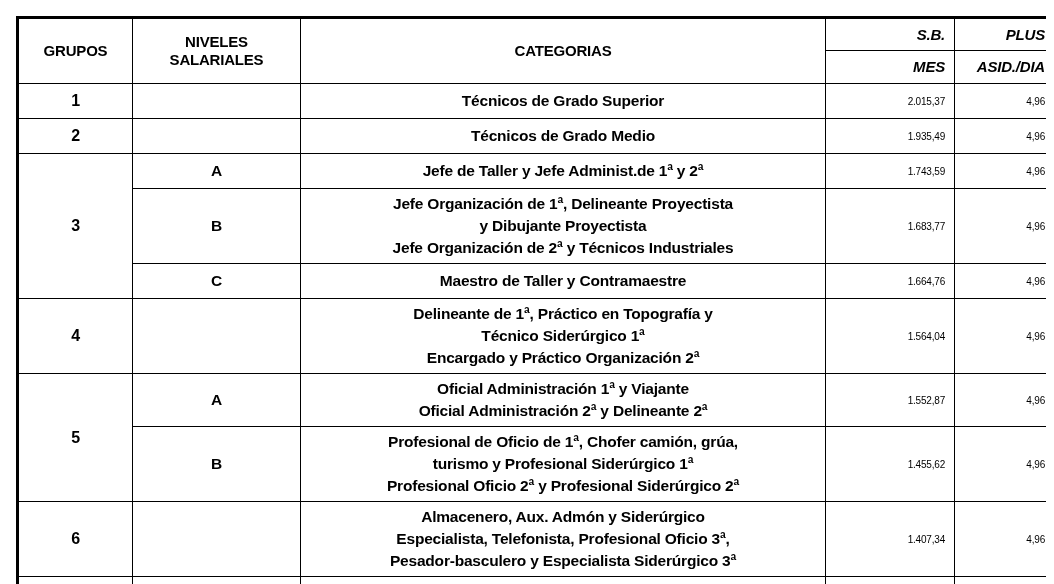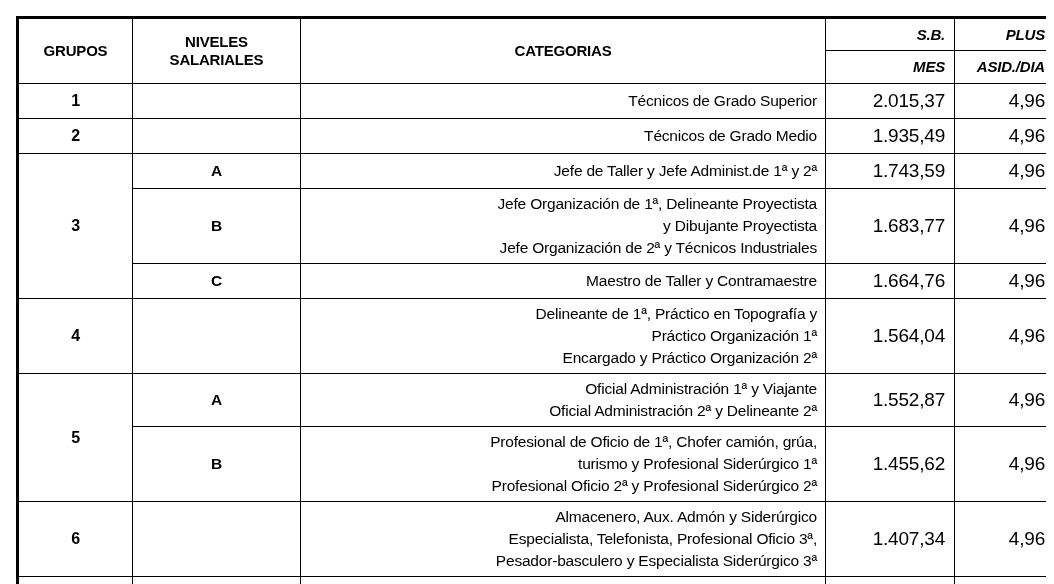--- a/index.html
+++ b/index.html
@@ -39,28 +39,29 @@
     font-size: 16px;
     padding: 0;
   }
   td.nivel {
     text-align: center;
     font-weight: bold;
     font-size: 15.5px;
     padding: 0;
   }
   td.cat {
-    text-align: right;
+    text-align: center;
     font-size: 15.5px;
     line-height: 22px;
     padding: 4px 8px;
+    font-weight: bold;
   }
   td.val {
     text-align: right;
-    font-size: 19px;
+    font-size: 10px;
     padding: 0 9px 0 0;
   }
   tr.r1 { height: 35px; }
   tr.r2 { height: 50px; }
   tr.r3 { height: 67px; }
 </style>
 </head>
 <body>
 
 <table class="salary">
@@ -135,21 +136,21 @@
       </td>
       <td class="val">1.664,76</td>
       <td class="val">4,96</td>
     </tr>
 
     <tr class="r3">
       <td class="grupo">4</td>
       <td class="nivel"></td>
       <td class="cat">
         <div>Delineante de 1ª, Práctico en Topografía y</div>
-        <div>Práctico Organización 1ª</div>
+        <div>Técnico Siderúrgico 1ª</div>
         <div>Encargado y Práctico Organización 2ª</div>
       </td>
       <td class="val">1.564,04</td>
       <td class="val">4,96</td>
     </tr>
 
     <tr class="r2">
       <td class="grupo" rowspan="2">5</td>
       <td class="nivel">A</td>
       <td class="cat">

